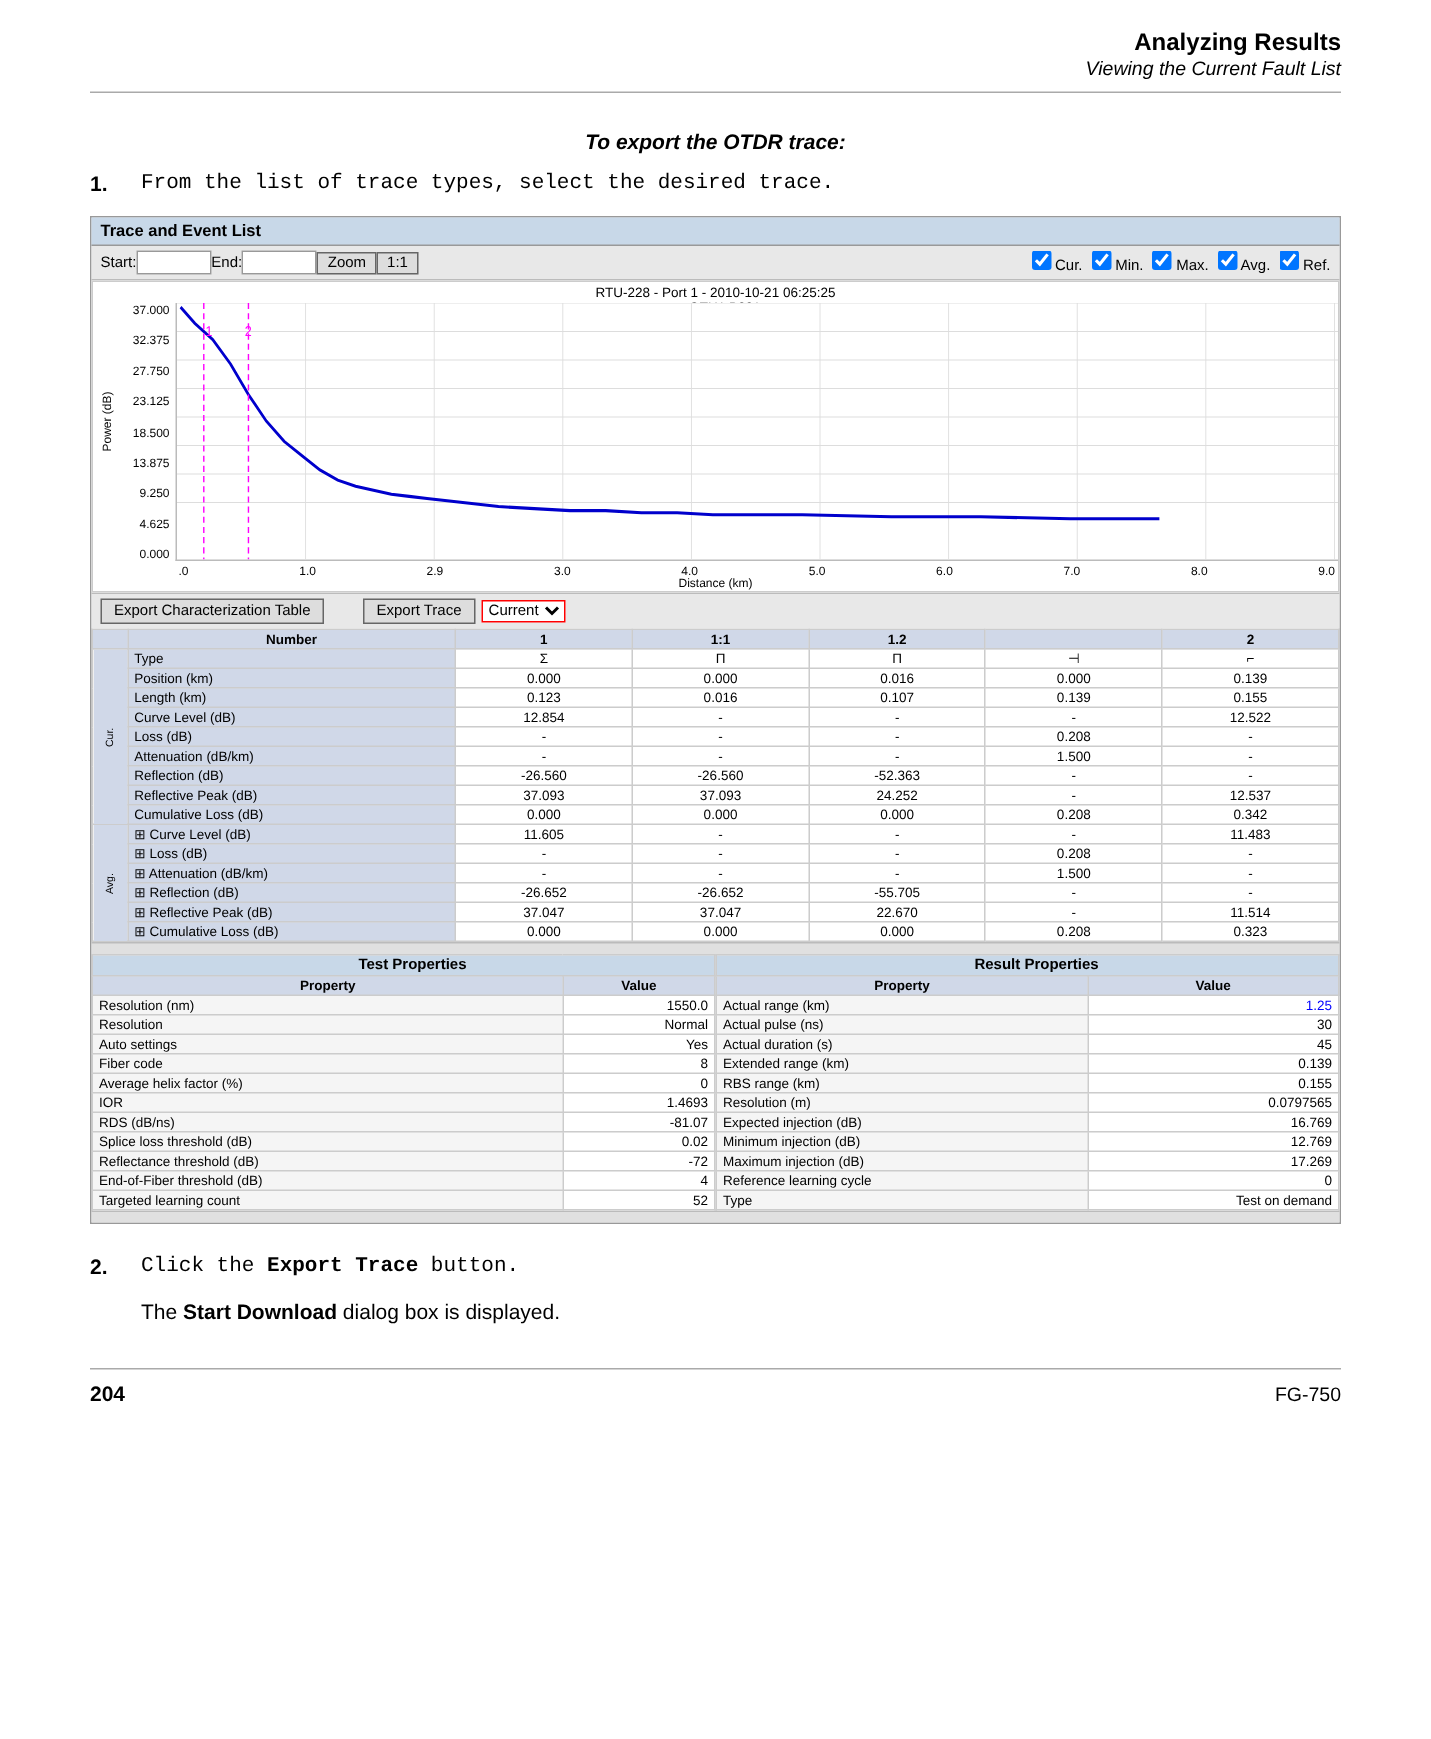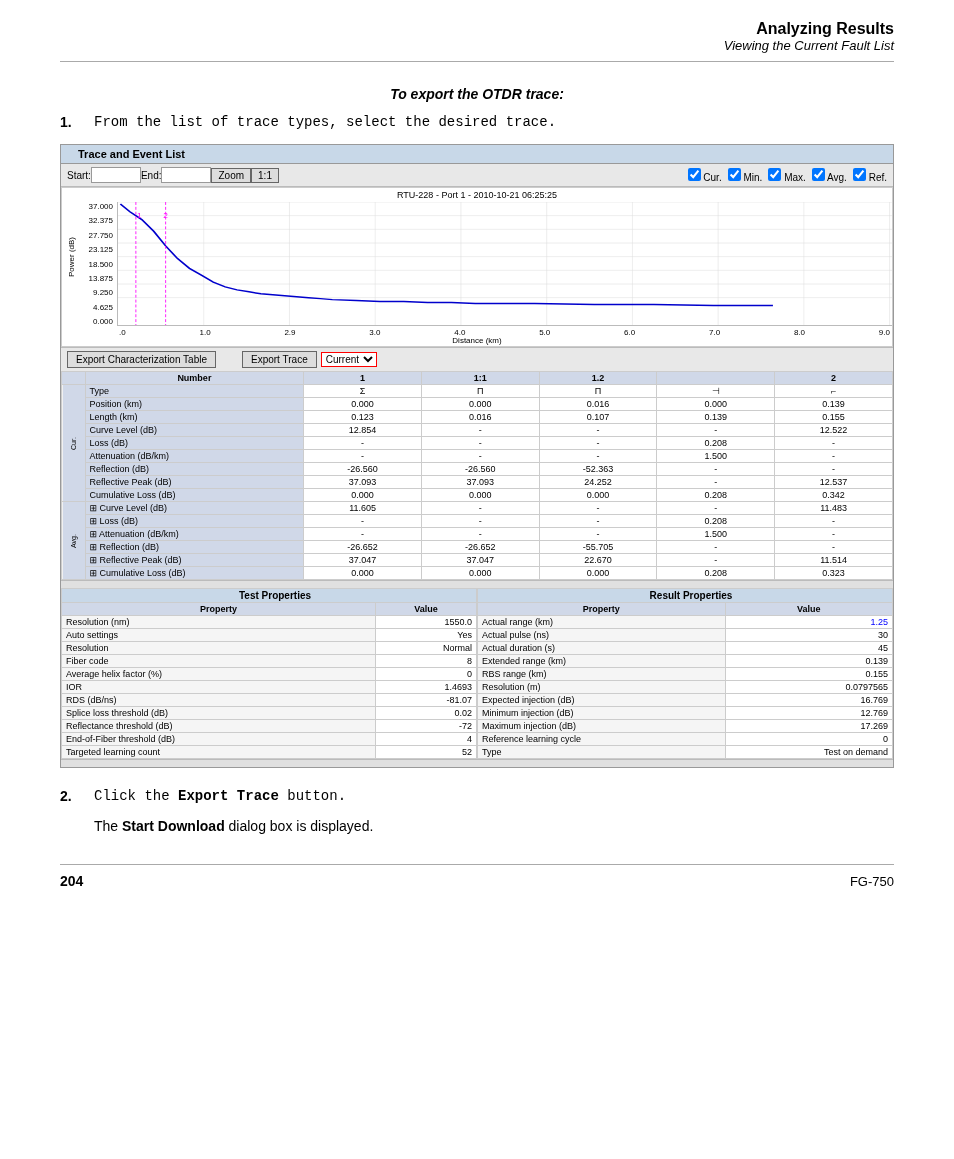--- a/index.html
+++ b/index.html
@@ -68,21 +68,21 @@
     
     .tel-panel {
       border: 1px solid #999;
       background: #f0f0f0;
       margin: 10px 0 20px 0;
       font-size: 10px;
     }
 
     .tel-header {
       background: #c8d8e8;
-      padding: 3px 17px;
+      padding: 3px 6px;
       font-weight: bold;
       font-size: 11px;
       border-bottom: 1px solid #999;
     }
 
     .tel-toolbar {
       display: flex;
       align-items: center;
       padding: 3px 6px;
       background: #e8e8e8;
@@ -115,21 +115,21 @@
       align-items: center;
       gap: 6px;
       font-size: 10px;
     }
 
     .chart-area {
       background: #fff;
       border: 1px solid #ccc;
       margin: 0;
       position: relative;
-      height: 160px;
+      height: 208px;
       overflow: hidden;
     }
 
     .chart-title {
       text-align: center;
       font-size: 9px;
       position: absolute;
       top: 2px;
       left: 0; right: 0;
     }
@@ -574,26 +574,26 @@
         </tr>
         <tr>
           <th class="col-header">Property</th>
           <th class="col-header">Value</th>
         </tr>
         <tr>
               <td class="prop-name">Resolution (nm)</td>
               <td class="prop-val">1550.0</td>
             </tr>
         <tr>
+              <td class="prop-name">Resolution</td>
+              <td class="prop-val">Normal</td>
+            </tr>
+        <tr>
               <td class="prop-name">Auto settings</td>
               <td class="prop-val">Yes</td>
-            </tr>
-        <tr>
-              <td class="prop-name">Resolution</td>
-              <td class="prop-val">Normal</td>
             </tr>
         <tr>
               <td class="prop-name">Fiber code</td>
               <td class="prop-val">8</td>
             </tr>
         <tr>
               <td class="prop-name">Average helix factor (%)</td>
               <td class="prop-val">0</td>
             </tr>
         <tr>

